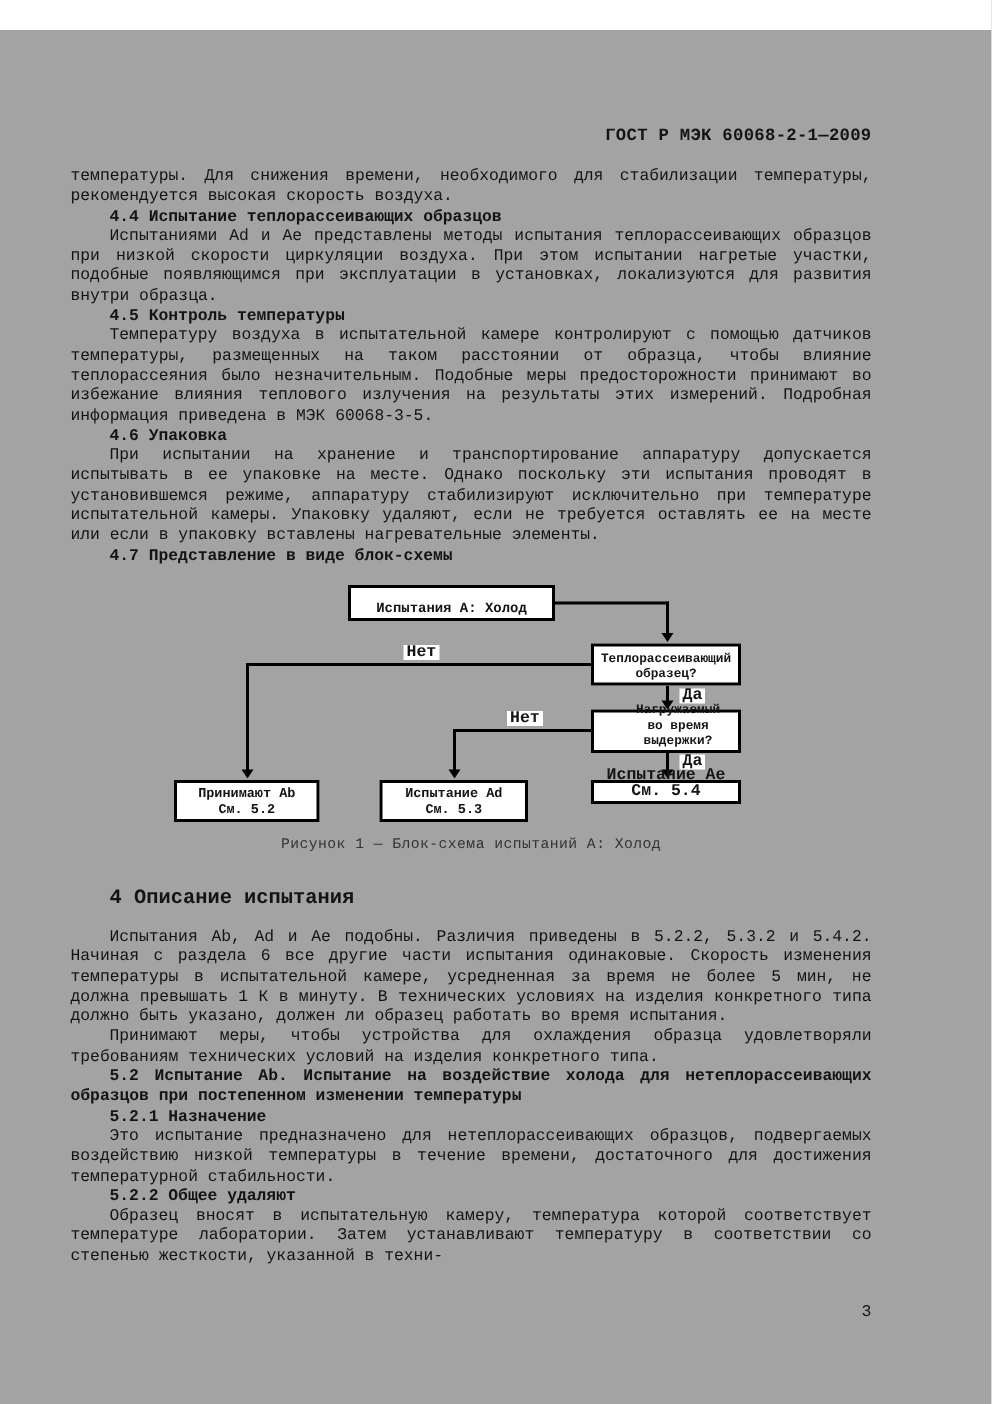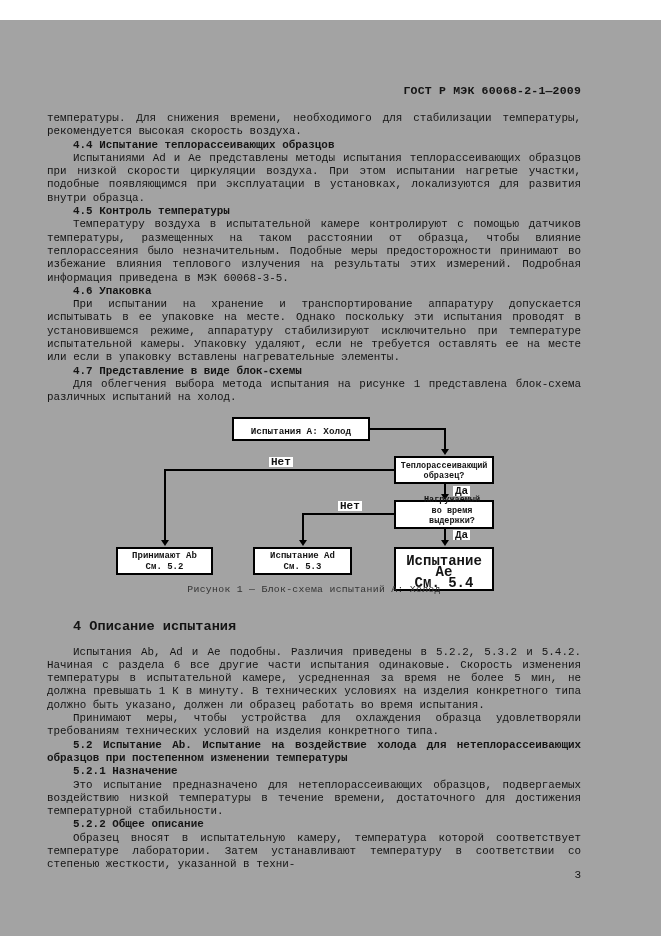--- a/index.html
+++ b/index.html
@@ -36,21 +36,21 @@
     position:absolute; box-sizing:border-box; border:2px solid #000;
     background:#fff; display:flex; flex-direction:column;
     align-items:center; justify-content:flex-end;
     font-weight:700; text-align:center; text-indent:0;
   }
   .fc-start { left:185px; top:7px;   width:138px; height:24px; font-size:9.3px; }
   .fc-dec1  { left:347px; top:46px;  width:100px; height:28px; font-size:8.5px; line-height:10.5px; }
   .fc-dec2  { left:347px; top:90px;  width:100px; height:29px; font-size:8.5px; line-height:10.5px;padding-left:16px; }
   .fc-ab    { left:69px;  top:137px; width:97px;  height:28px; font-size:9px; line-height:11px; }
   .fc-ad    { left:206px; top:137px; width:99px;  height:28px; font-size:9px; line-height:11px; }
-  .fc-ae    { left:347px; top:137px; width:100px; height:44px; font-size:14px; line-height:11px; }
+  .fc-ae    { left:347px; top:137px; width:100px; height:16px; font-size:11px; line-height:11px; }
   .fc-line { position:absolute; background:#000; }
   .fc-arrow {
     position:absolute; width:0; height:0;
     border-left:4px solid transparent; border-right:4px solid transparent;
     border-top:6px solid #000;
   }
   .fc-label {
     position:absolute; font-weight:700; font-size:11px; line-height:10px;
     text-indent:0; background:#fff; padding:0 2px;
   }
@@ -76,21 +76,20 @@
     <p class="h-sub mt7 mb3">4.4 Испытание теплорассеивающих образцов</p>
     <p>Испытаниями Ad и Ае представлены методы испытания теплорассеивающих образцов при низкой скорости циркуляции воздуха. При этом испытании нагретые участки, подобные появляющимся при эксплуатации в установках, локализуются для развития внутри образца.</p>
 
     <p class="h-sub mt5 mb3">4.5 Контроль температуры</p>
     <p>Температуру воздуха в испытательной камере контролируют с помощью датчиков температуры, размещенных на таком расстоянии от образца, чтобы влияние теплорассеяния было незначительным. Подобные меры предосторожности принимают во избежание влияния теплового излучения на результаты этих измерений. Подробная информация приведена в МЭК 60068-3-5.</p>
 
     <p class="h-sub mt4 mb2">4.6 Упаковка</p>
     <p>При испытании на хранение и транспортирование аппаратуру допускается испытывать в ее упаковке на месте. Однако поскольку эти испытания проводят в установившемся режиме, аппаратуру стабилизируют исключительно при температуре испытательной камеры. Упаковку удаляют, если не требуется оставлять ее на месте или если в упаковку вставлены нагревательные элементы.</p>
 
     <p class="h-sub mt5 mb2">4.7 Представление в виде блок-схемы</p>
-    <p>Для облегчения выбора метода испытания на рисунке 1 представлена блок-схема различных испытаний на холод.</p>
 
     <div class="figure">
 
       <div class="fc-line" style="left:321px; top:18px; width:78px; height:2px;"></div>
       <div class="fc-line" style="left:397px; top:18px; width:2px; height:22px;"></div>
       <div class="fc-arrow" style="left:394px; top:39px;"></div>
 
       <div class="fc-line" style="left:117px; top:59px; width:230px; height:2px;"></div>
       <div class="fc-line" style="left:117px; top:59px; width:2px; height:72px;"></div>
       <div class="fc-arrow" style="left:114px; top:130px;"></div>
@@ -144,19 +143,19 @@
     <div class="h-big">4 Описание испытания</div>
 
     <p>Испытания Ab, Ad и Ае подобны. Различия приведены в 5.2.2, 5.3.2 и 5.4.2. Начиная с раздела 6 все другие части испытания одинаковые. Скорость изменения температуры в испытательной камере, усредненная за время не более 5 мин, не должна превышать 1 К в минуту. В технических условиях на изделия конкретного типа должно быть указано, должен ли образец работать во время испытания.</p>
     <p>Принимают меры, чтобы устройства для охлаждения образца удовлетворяли требованиям технических условий на изделия конкретного типа.</p>
 
     <p class="h-sub mt6 mb4">5.2 Испытание Ab. Испытание на воздействие холода для нетеплорассеивающих образцов при постепенном изменении температуры</p>
 
     <p class="h-sub mt4 mb4">5.2.1 Назначение</p>
     <p>Это испытание предназначено для нетеплорассеивающих образцов, подвергаемых воздействию низкой температуры в течение времени, достаточного для достижения температурной стабильности.</p>
 
-    <p class="h-sub mt4 mb4">5.2.2 Общее описание</p>
+    <p class="h-sub mt4 mb4">5.2.2 Общее удаляют</p>
     <p>Образец вносят в испытательную камеру, температура которой соответствует температуре лаборатории. Затем устанавливают температуру в соответствии со степенью жесткости, указанной в техни-</p>
   </div>
 
   <div class="page-number">3</div>
 
 </div>
 
 </body></html>

